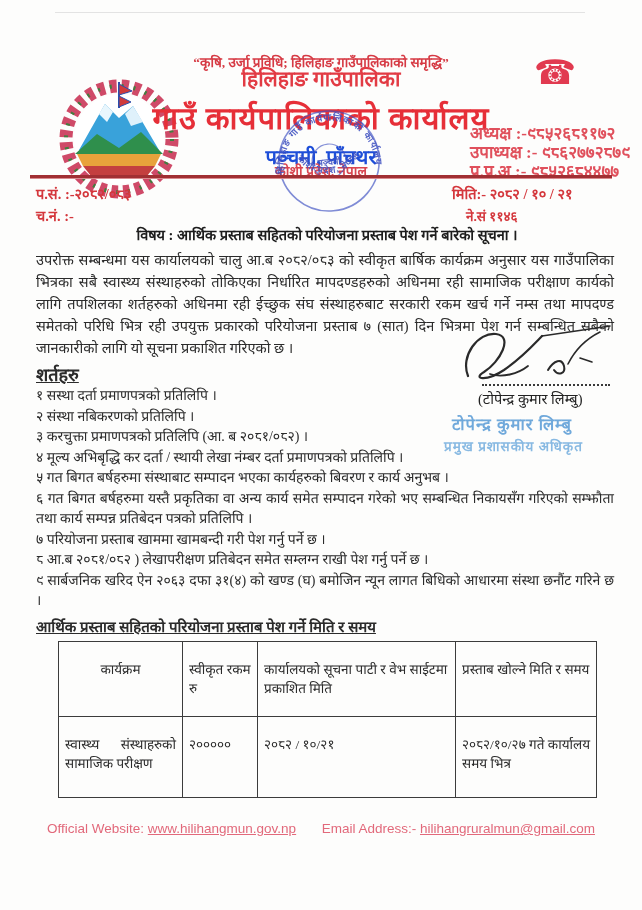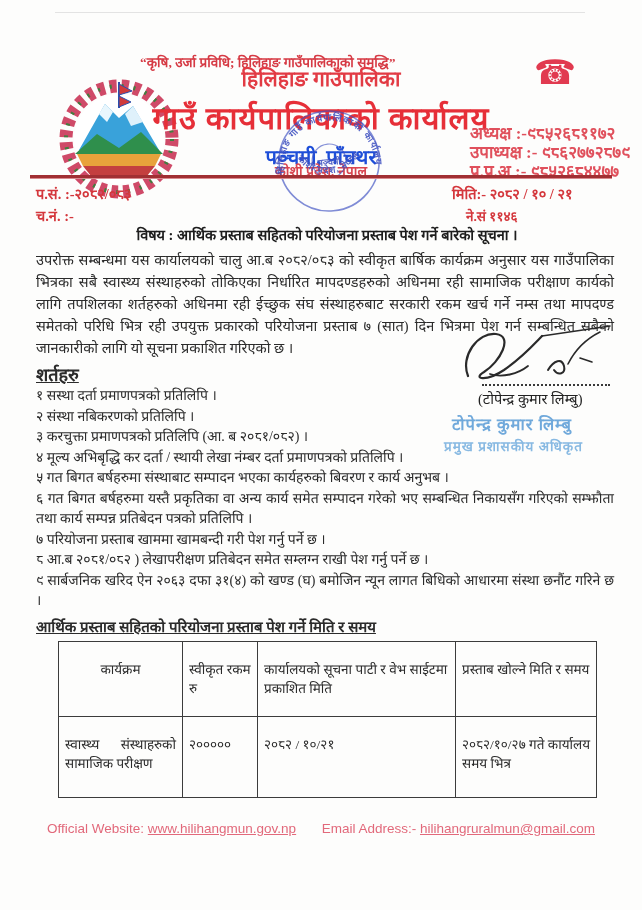--- a/index.html
+++ b/index.html
@@ -2,21 +2,21 @@
 <html lang="ne"><head>
 <meta charset="utf-8">
 <style>
   html,body{margin:0;padding:0;}
   body{background:#9a9a9a;font-family:"Liberation Serif","DejaVu Serif",serif;}
   .page{position:relative;width:642px;height:910px;margin:0 auto;background:#fdfdfc;overflow:hidden;
         color:#262626;}
   .scanline{position:absolute;top:12px;left:55px;width:530px;height:1px;background:#e3e3e3;}
 
   
-  .motto{position:absolute;top:53px;left:140px;width:362px;
+  .motto{position:absolute;top:53px;left:140px;width:362px;text-align:center;
          font-size:13.5px;font-weight:bold;color:#d63a44;}
   .muni-name{position:absolute;top:64px;left:140px;width:362px;text-align:center;
          font-size:21px;font-weight:bold;color:#e23b44;}
   .office-name{position:absolute;top:96px;left:120px;width:402px;text-align:center;
          font-size:31px;font-weight:bold;color:#e62f38;letter-spacing:1px;}
   .addr1{position:absolute;top:143px;left:140px;width:362px;text-align:center;
          font-size:20px;font-weight:bold;color:#1d4ed8;}
   .addr2{position:absolute;top:161px;left:140px;width:362px;text-align:center;
          font-size:14px;font-weight:bold;color:#d94550;}
   .phone-glyph{position:absolute;top:52px;left:534px;font-size:34px;color:#e13a50;

